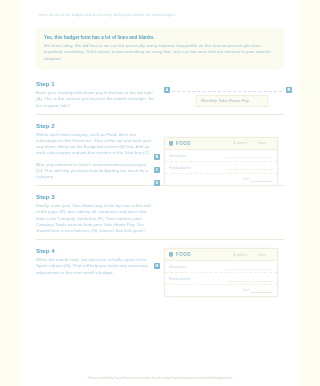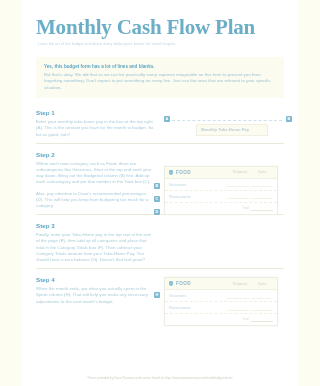--- a/index.html
+++ b/index.html
@@ -160,21 +160,20 @@
     text-align:center;
     font-size:3.2px;color:#cfcfbe;
   }
 </style>
 </head>
 <body>
 
 <div class="page">
   <div class="inner">
 
-    <h1 class="doc-title">Monthly Cash Flow Plan</h1>
     <div class="doc-subtitle">Learn the art of the budget and where every dollar goes before the month begins.</div>
 
     <div class="intro">
       <div class="intro-head">Yes, this budget form has a lot of lines and blanks.</div>
       <div class="intro-body">But that's okay. We did that so we can list practically every expense imaginable on this form to prevent you from forgetting something. Don't expect to put something on every line. Just use the ones that are relevant to your specific situation.</div>
     </div>
 
     <div class="step-block">
       <div class="step-head">Step 1</div>
       <div class="step-body">

